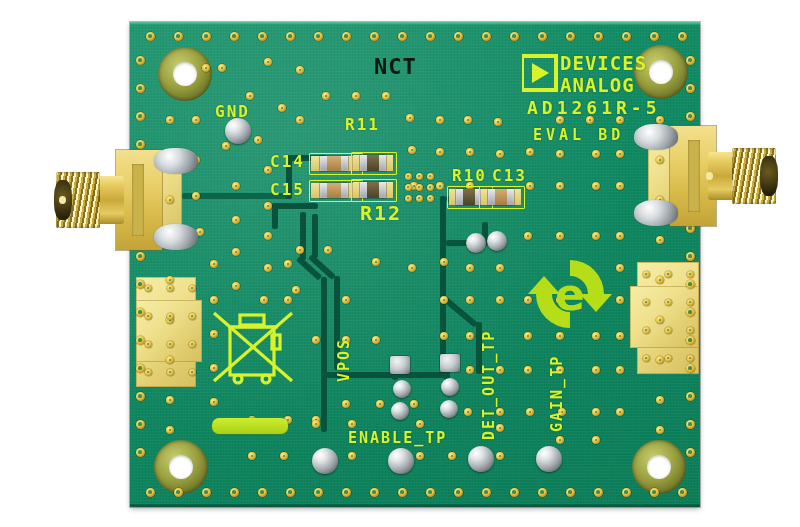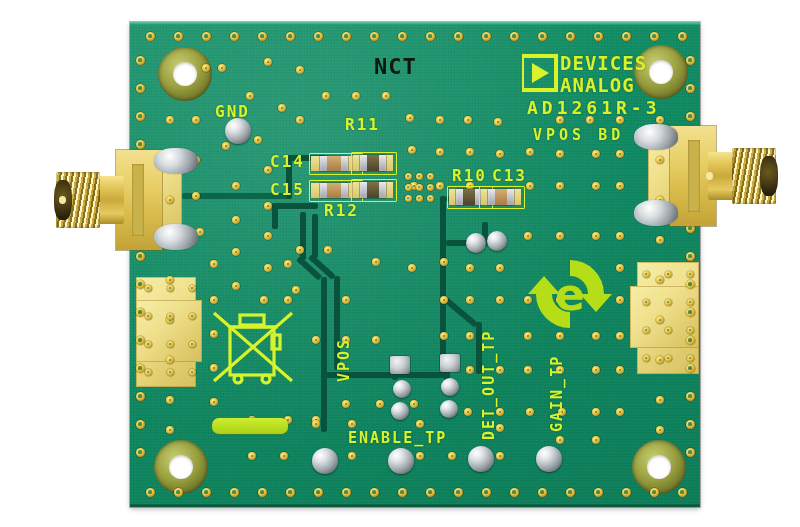--- a/index.html
+++ b/index.html
@@ -447,27 +447,27 @@
   <div class="blob" style="left:466px;top:233px;width:20px;height:20px;"></div>
   <div class="blob" style="left:487px;top:231px;width:20px;height:20px;"></div>
 
   <div class="stripe" style="left:212px;top:418px;width:76px;height:16px;"></div>
 
   <div class="silk black" style="left:374px;top:56px;font-size:22px;letter-spacing:1px;">NCT</div>
 
   <div class="silk" style="left:345px;top:117px;font-size:16px;">R11</div>
   <div class="silk" style="left:270px;top:154px;font-size:16px;">C14</div>
   <div class="silk" style="left:270px;top:182px;font-size:16px;">C15</div>
-  <div class="silk" style="left:324px;top:203px;font-size:16px;">R12</div>
+  <div class="silk" style="left:360px;top:203px;font-size:20px;">R12</div>
   <div class="silk" style="left:452px;top:168px;font-size:16px;">R10</div>
   <div class="silk" style="left:492px;top:168px;font-size:16px;">C13</div>
   <div class="silk" style="left:215px;top:104px;font-size:16px;">GND</div>
 
-  <div class="silk" style="left:527px;top:99px;font-size:18px;letter-spacing:4px;">AD1261R-3</div>
-  <div class="silk" style="left:533px;top:128px;font-size:15px;letter-spacing:4px;">VPOS BD</div>
+  <div class="silk" style="left:527px;top:99px;font-size:18px;letter-spacing:4px;">AD1261R-5</div>
+  <div class="silk" style="left:533px;top:128px;font-size:15px;letter-spacing:4px;">EVAL BD</div>
 
   <div class="silk vert" style="left:337px;top:382px;font-size:15px;transform:rotate(-90deg);">VPOS</div>
   <div class="silk" style="left:348px;top:431px;font-size:15px;">ENABLE_TP</div>
   <div class="silk vert" style="left:482px;top:440px;font-size:15px;transform:rotate(-90deg);">DET_OUT_TP</div>
   <div class="silk vert" style="left:550px;top:432px;font-size:15px;transform:rotate(-90deg);">GAIN_TP</div>
 
   <div class="adlogo" style="left:522px;top:52px;width:150px;height:46px;">
     <svg width="150" height="46" viewBox="0 0 150 46">
       <rect x="0" y="4" width="34" height="34" fill="none" stroke="#d8f32a" stroke-width="4"></rect>
       <polygon points="10,11 10,31 27,21" fill="#d8f32a"></polygon>

